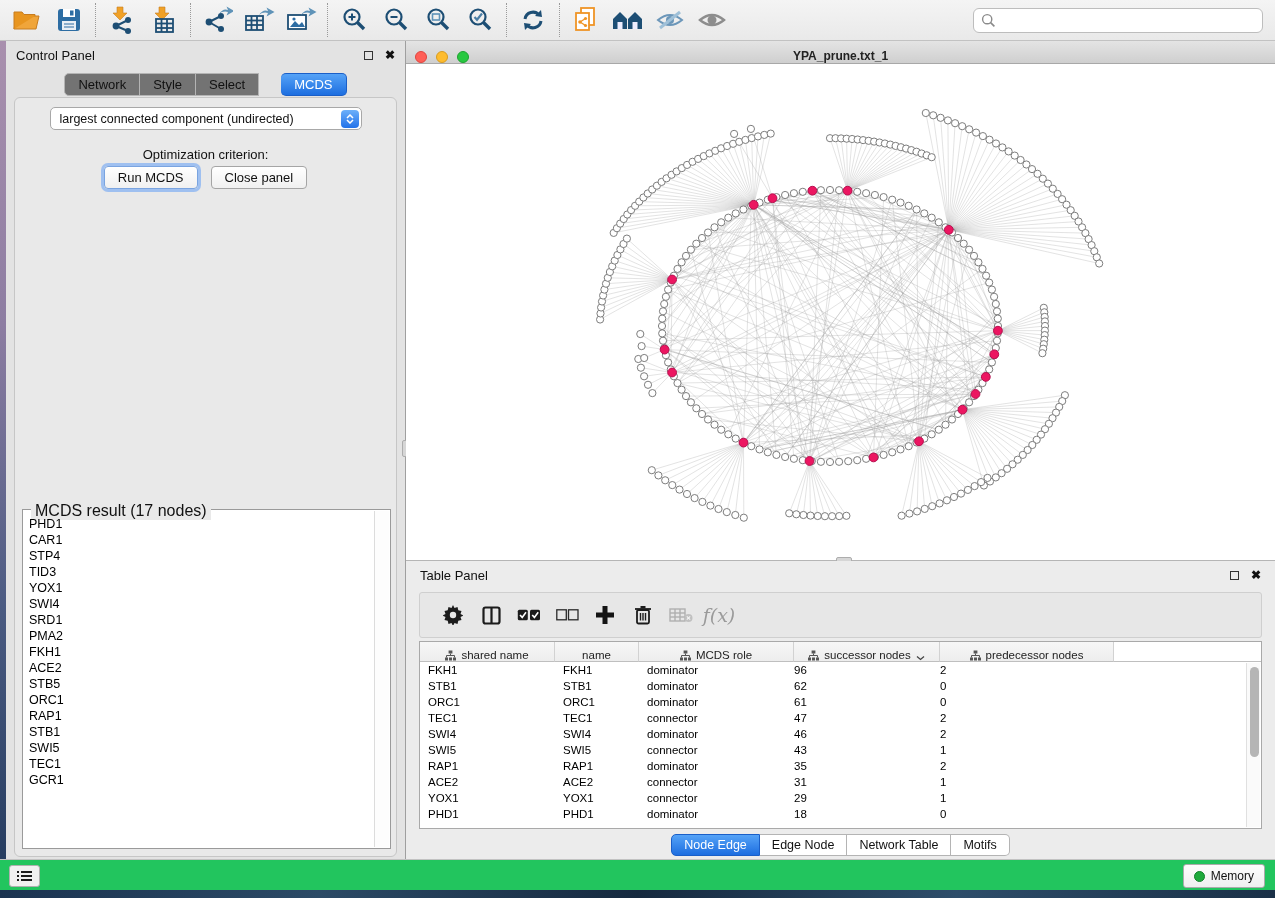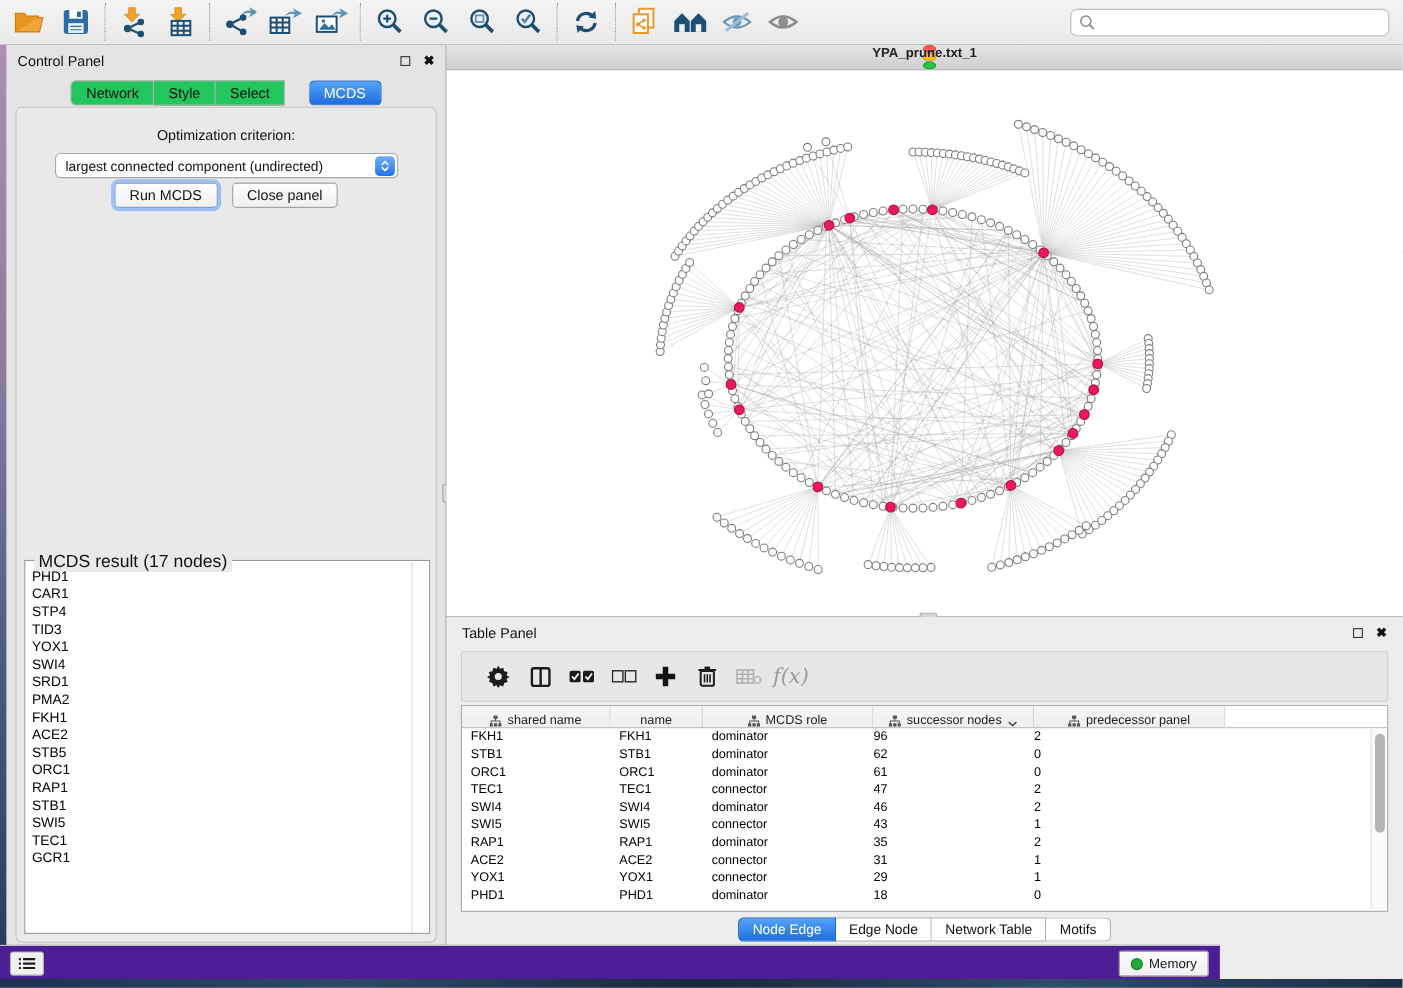--- a/index.html
+++ b/index.html
@@ -27,21 +27,21 @@
   
   #control-panel { position:absolute; left:6px; top:41px; width:399px; height:818px;
     background:#e3e3e3; }
   .panel-head { height:28px; display:flex; align-items:center; padding:0 10px;
     font-size:13px; color:#111; }
   .panel-head .spacer { flex:1; }
   .win-float { width:9px; height:9px; border:1.5px solid #333; margin-right:12px; }
   .win-close { font-size:12px; font-weight:bold; color:#111; line-height:1; }
 
   #control-tabs { display:flex; justify-content:center; margin-top:4px; }
-  .ctab { font-size:13px; padding:3px 13px; background:#22c55e; border:1px solid #b4b4b4;
+  .ctab { font-size:13px; padding:3px 13px; background:#737373; border:1px solid #b4b4b4;
     border-left:none; color:#111; }
   .ctab:first-child { border-left:1px solid #b4b4b4; border-radius:5px 0 0 5px; }
   .ctab:last-child { border-radius:0 5px 5px 0;margin-left:22px; }
   .ctab.sel { background:linear-gradient(#55a3f7,#1d6ee0); color:#fff;
     border-color:#1a5fc8; border-radius:5px; }
 
   #mcds-pane { position:absolute; left:8px; top:56px; width:383px; height:760px;
     background:#e9e9e9; border:1px solid #c6c6c6; border-radius:6px; }
   #opt-label { margin-top:17px; text-align:center; font-size:13px; color:#111; }
   #criterion-select { margin:9px auto 0 auto; width:312px; height:23px; background:#fff;
@@ -67,21 +67,21 @@
     background:#fdfdfd; border-left:1px solid #dcdcdc; }
 
   
   #v-divider { position:absolute; left:405px; top:41px; width:1px; height:818px; background:#9f9f9f; }
   #v-handle { position:absolute; left:402px; top:440px; width:8px; height:17px;
     background:#d6d6d6; border:1px solid #adadad; border-radius:2px; }
 
   
   #net-titlebar { position:absolute; left:406px; top:41px; width:869px; height:23px;
     background:linear-gradient(#e4e4e4,#cfcfcf); border-bottom:1px solid #a8a8a8;
-    display:flex; align-items:center;flex-direction:column; }
+    display:flex; align-items:flex-end; }
   .tl { width:12px; height:12px; border-radius:50%; margin-left:9px; }
   #net-title { position:absolute; left:0; right:0; text-align:center; font-size:12px;
     font-weight:bold; color:#222; }
   #net-canvas { position:absolute; left:406px; top:64px; width:869px; height:496px; background:#fff; }
 
   
   #h-divider { position:absolute; left:406px; top:560px; width:869px; height:1px; background:#b5b5b5; }
   #h-handle { position:absolute; left:836px; top:557px; width:16px; height:7px;
     background:#d6d6d6; border:1px solid #adadad; border-radius:2px; }
 
@@ -110,22 +110,22 @@
     background:#b5b5b5; border-radius:5px; }
 
   #table-tabs { position:absolute; left:0; right:0; top:273px; display:flex; justify-content:center; }
   .ttab { font-size:12.5px; padding:3px 12px; background:#fff; border:1px solid #b4b4b4;
     border-left:none; color:#111; }
   .ttab:first-child { border-left:1px solid #b4b4b4; border-radius:5px 0 0 5px; }
   .ttab:last-child { border-radius:0 5px 5px 0; }
   .ttab.sel { background:linear-gradient(#55a3f7,#1d6ee0); color:#fff; border-color:#1a5fc8; }
 
   
-  #status-bar { position:absolute; left:0; top:859px; width:1109px; height:31px;
-    background:#4c1d95; border-top:1px solid #c2c2c2; }
+  #status-bar { position:absolute; left:0; top:859px; width:1275px; height:31px;
+    background:#22c55e; border-top:1px solid #c2c2c2; }
   #list-btn { position:absolute; left:9px; top:5px; width:31px; height:22px;
     background:#f1f1f1; border:1px solid #b0b0b0; border-radius:3px;
     display:flex; align-items:center; justify-content:center; }
   #memory-btn { position:absolute; right:10px; top:4px; height:24px; padding:0 10px;
     background:linear-gradient(#fdfdfd,#efefef); border:1px solid #ababab; border-radius:3px;
     display:flex; align-items:center; gap:6px; font-size:12px; color:#111; }
   #memory-dot { width:11px; height:11px; border-radius:50%; background:#1faa3c; border:1px solid #12812a; }
 </style>
 </head>
 <body>
@@ -292,32 +292,32 @@
     <span class="win-float"></span>
     <span class="win-close">✖</span>
   </div>
   <div id="control-tabs">
       <div class="ctab">Network</div>
       <div class="ctab">Style</div>
       <div class="ctab">Select</div>
       <div class="ctab sel">MCDS</div>
     </div>
   <div id="mcds-pane">
-    <div id="opt-label">Optimization criterion:</div>
     <div id="criterion-select">
       <span>largest connected component (undirected)</span>
       <span class="stepper">
         <svg width="8" height="5" viewBox="0 0 8 5">
             <path d="M1 4 L4 1 L7 4" fill="none" stroke="#fff" stroke-width="1.5"></path>
           </svg>
         <svg width="8" height="5" viewBox="0 0 8 5">
             <path d="M1 1 L4 4 L7 1" fill="none" stroke="#fff" stroke-width="1.5"></path>
           </svg>
       </span>
     </div>
+    <div id="opt-label">Optimization criterion:</div>
     <div id="mcds-buttons">
       <button class="mac-btn focused">Run MCDS</button>
       <button class="mac-btn">Close panel</button>
     </div>
     <div id="mcds-result">
       <span id="mcds-legend">MCDS result (17 nodes)</span>
       <div id="mcds-list">
           <div class="mcds-item">PHD1</div>
           <div class="mcds-item">CAR1</div>
           <div class="mcds-item">STP4</div>
@@ -1179,21 +1179,21 @@
           </svg>
         </div>
         <div class="th" style="width: 174px;">
           <svg width="11" height="11" viewBox="0 0 11 11">
             <rect x="3.6" y="0.5" width="3.8" height="3" fill="#555"></rect>
             <path d="M5.5 3.5 v2 M1.5 7.5 v-2 h8 v2" stroke="#555" fill="none"></path>
             <rect x="0" y="7.5" width="3" height="3" fill="#555"></rect>
             <rect x="4" y="7.5" width="3" height="3" fill="#555"></rect>
             <rect x="8" y="7.5" width="3" height="3" fill="#555"></rect>
           </svg>
-          <span>predecessor panel</span>
+          <span>predecessor nodes</span>
         </div>
         <div class="th filler" style="flex: 1 1 0%;"></div>
       </div>
     <div id="nt-body">
         <div class="tr">
           <div class="td left" style="width: 135px;">FKH1</div>
           <div class="td left" style="width: 84px;">FKH1</div>
           <div class="td left" style="width: 155px;">dominator</div>
           <div class="td right" style="width: 146px;">96</div>
           <div class="td right" style="width: 174px;">2</div>

